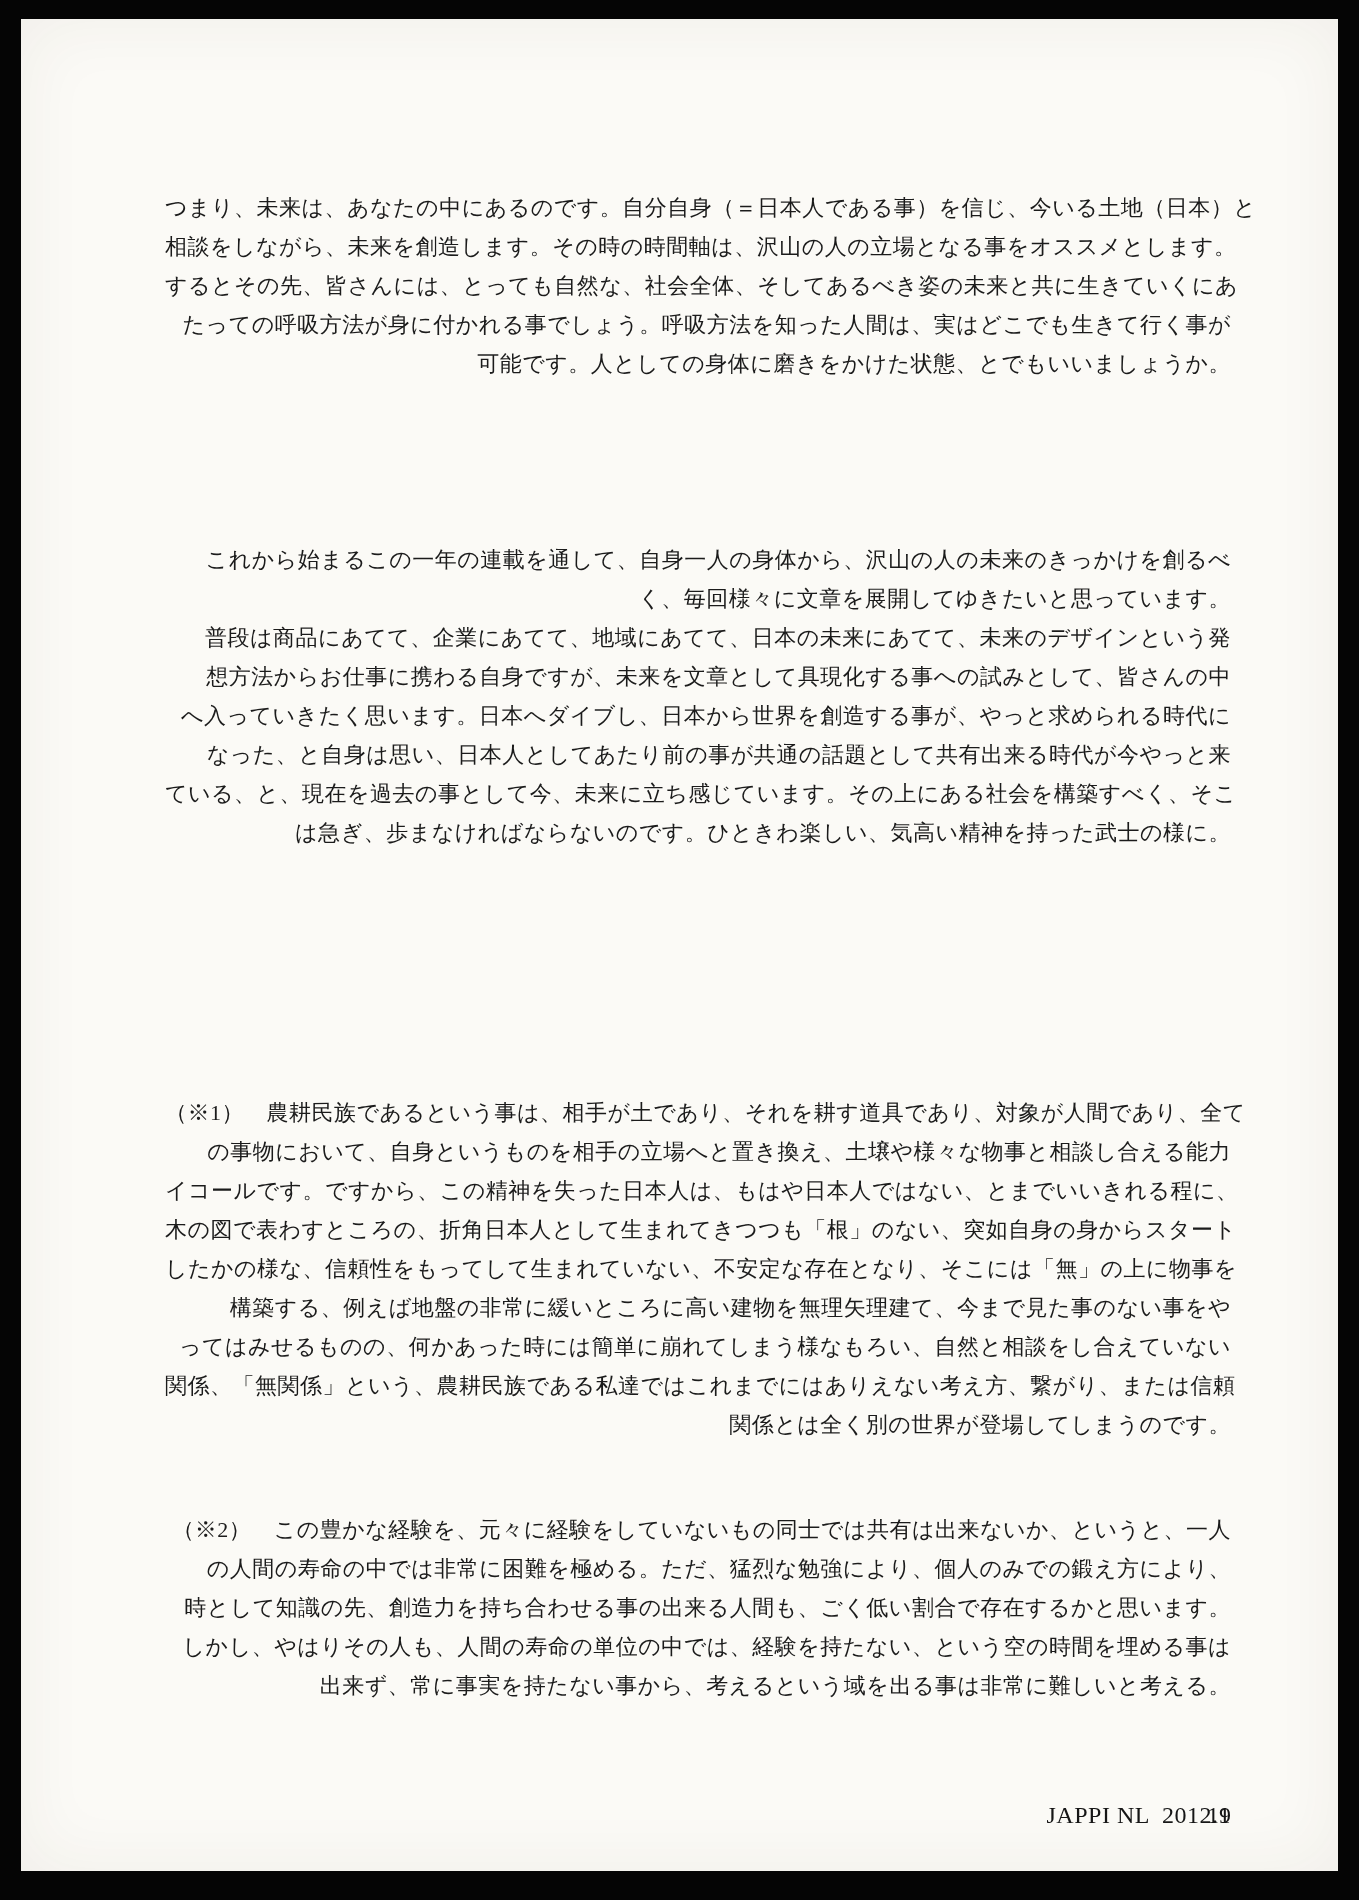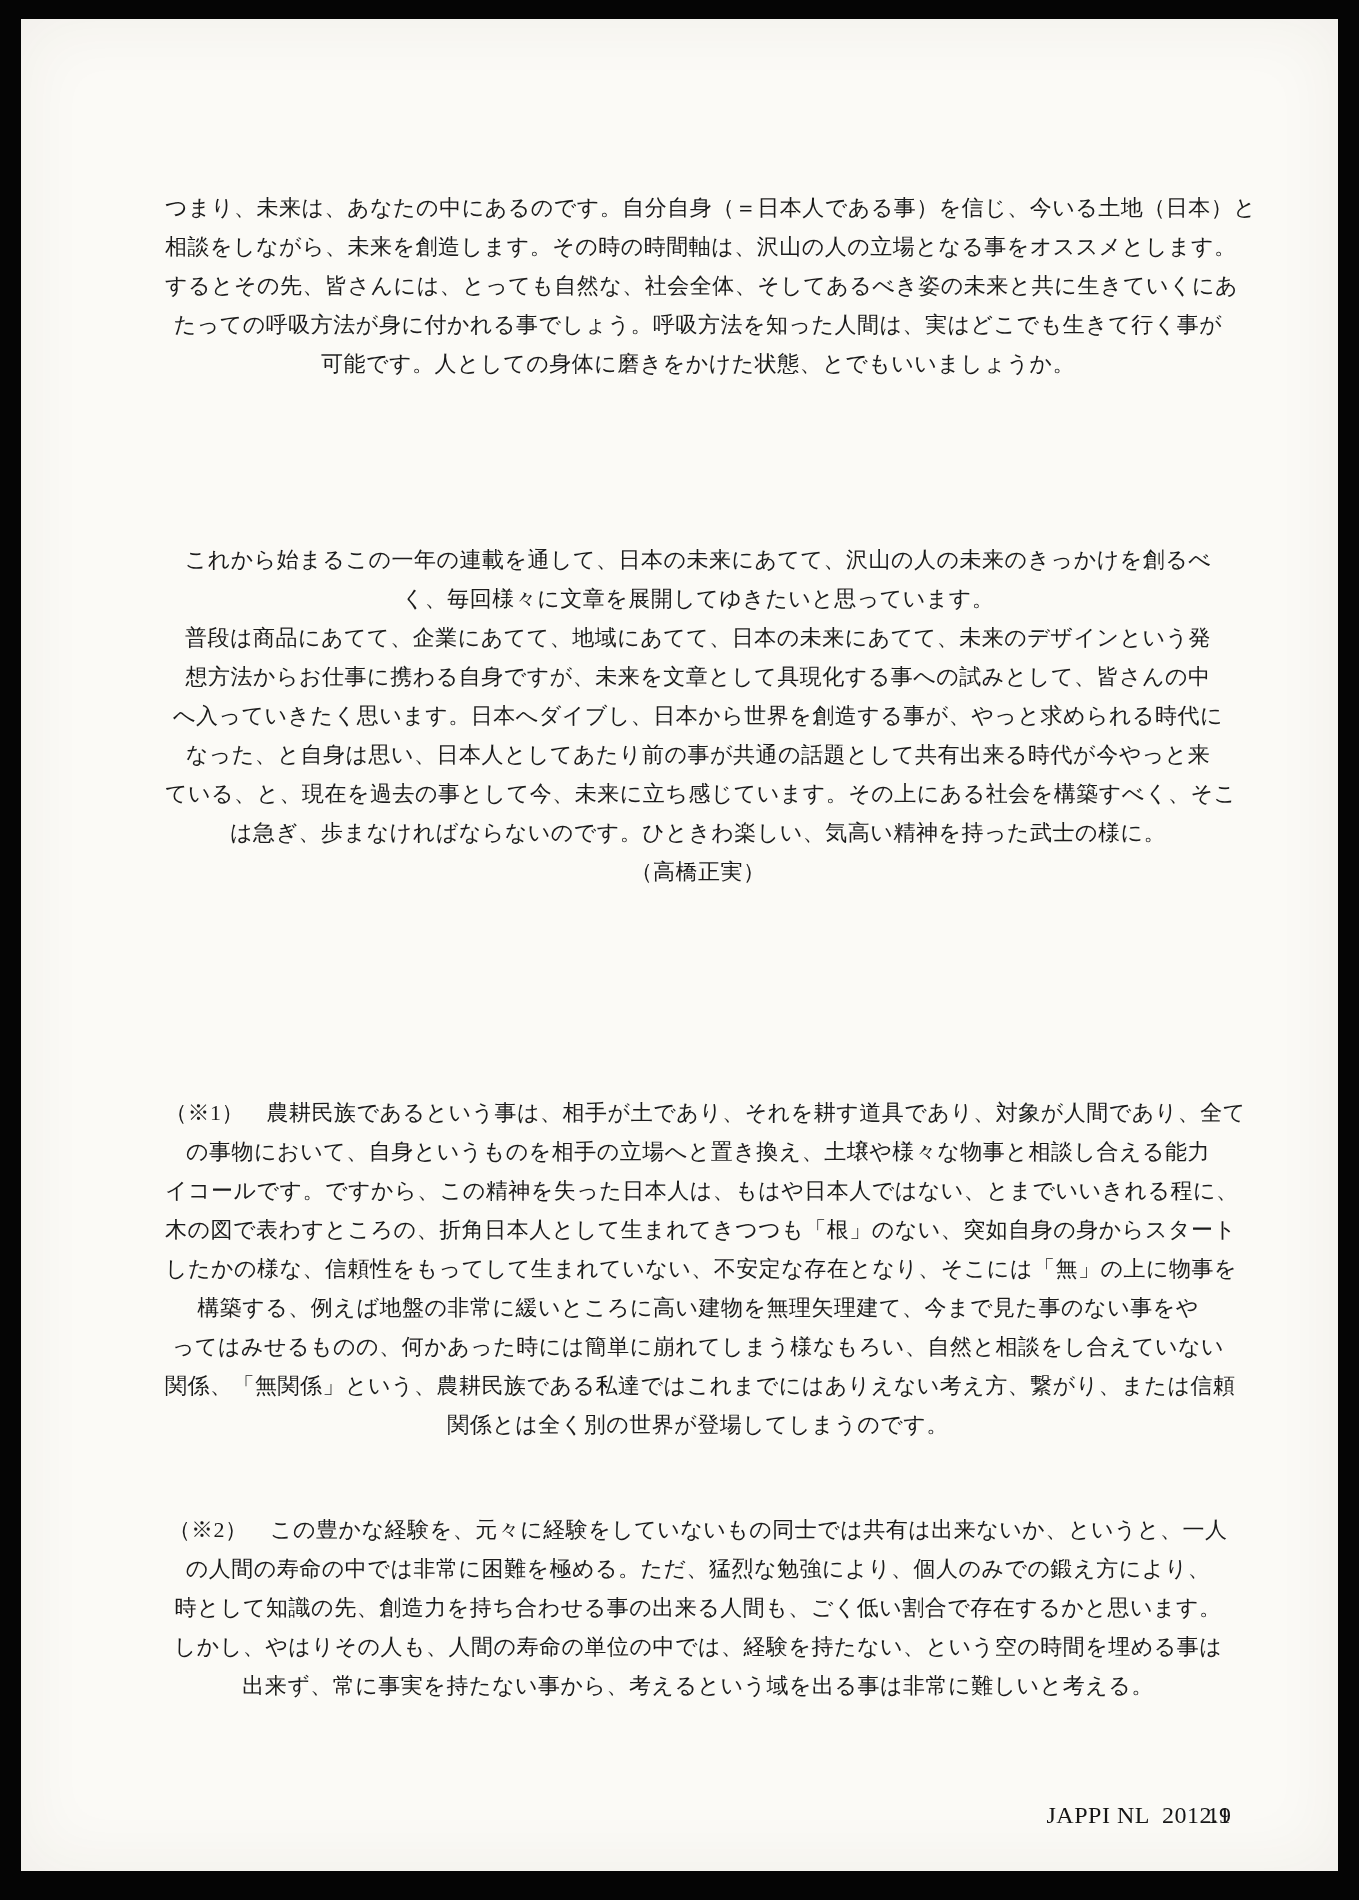--- a/index.html
+++ b/index.html
@@ -25,21 +25,21 @@
       box-shadow: inset 0 0 70px rgba(60,50,30,0.06);
     }
     .text-block {
       position: absolute;
       left: 144px; 
       width: 1066px;
       font-size: 22px;
       line-height: 39px;
       color: #1b1b1b;
       letter-spacing: 0.5px;
-      text-align: center;
+      text-align: right;
     }
     .text-block .line {
       white-space: nowrap;
       height: 39px;
     }
     .para1 { top: 169px; }   
     .para2 { top: 385px; }   
     .para3 { top: 521px; }   
     .footnote1 { top: 1074px; } 
     .footnote2 { top: 1491px; } 
@@ -77,29 +77,28 @@
     <div class="text-block para1">
       <div class="line">つまり、未来は、あなたの中にあるのです。自分自身（＝日本人である事）を信じ、今いる土地（日本）と</div>
       <div class="line">相談をしながら、未来を創造します。その時の時間軸は、沢山の人の立場となる事をオススメとします。</div>
       <div class="line">するとその先、皆さんには、とっても自然な、社会全体、そしてあるべき姿の未来と共に生きていくにあ</div>
       <div class="line">たっての呼吸方法が身に付かれる事でしょう。呼吸方法を知った人間は、実はどこでも生きて行く事が</div>
       <div class="line">可能です。人としての身体に磨きをかけた状態、とでもいいましょうか。</div>
     </div>
 
 
     <div class="text-block para3">
-      <div class="line">これから始まるこの一年の連載を通して、日本の未来にあてて、沢山の人の未来のきっかけを創るべ</div>
+      <div class="line">これから始まるこの一年の連載を通して、自身一人の身体から、沢山の人の未来のきっかけを創るべ</div>
       <div class="line">く、毎回様々に文章を展開してゆきたいと思っています。</div>
       <div class="line">普段は商品にあてて、企業にあてて、地域にあてて、日本の未来にあてて、未来のデザインという発</div>
       <div class="line">想方法からお仕事に携わる自身ですが、未来を文章として具現化する事への試みとして、皆さんの中</div>
       <div class="line">へ入っていきたく思います。日本へダイブし、日本から世界を創造する事が、やっと求められる時代に</div>
       <div class="line">なった、と自身は思い、日本人としてあたり前の事が共通の話題として共有出来る時代が今やっと来</div>
       <div class="line">ている、と、現在を過去の事として今、未来に立ち感じています。その上にある社会を構築すべく、そこ</div>
       <div class="line">は急ぎ、歩まなければならないのです。ひときわ楽しい、気高い精神を持った武士の様に。</div>
-      <div class="line">（高橋正実）</div>
     </div>
 
     <div class="text-block footnote1">
       <div class="line">（※1）　農耕民族であるという事は、相手が土であり、それを耕す道具であり、対象が人間であり、全て</div>
       <div class="line">の事物において、自身というものを相手の立場へと置き換え、土壌や様々な物事と相談し合える能力</div>
       <div class="line">イコールです。ですから、この精神を失った日本人は、もはや日本人ではない、とまでいいきれる程に、</div>
       <div class="line">木の図で表わすところの、折角日本人として生まれてきつつも「根」のない、突如自身の身からスタート</div>
       <div class="line">したかの様な、信頼性をもってして生まれていない、不安定な存在となり、そこには「無」の上に物事を</div>
       <div class="line">構築する、例えば地盤の非常に緩いところに高い建物を無理矢理建て、今まで見た事のない事をや</div>
       <div class="line">ってはみせるものの、何かあった時には簡単に崩れてしまう様なもろい、自然と相談をし合えていない</div>

